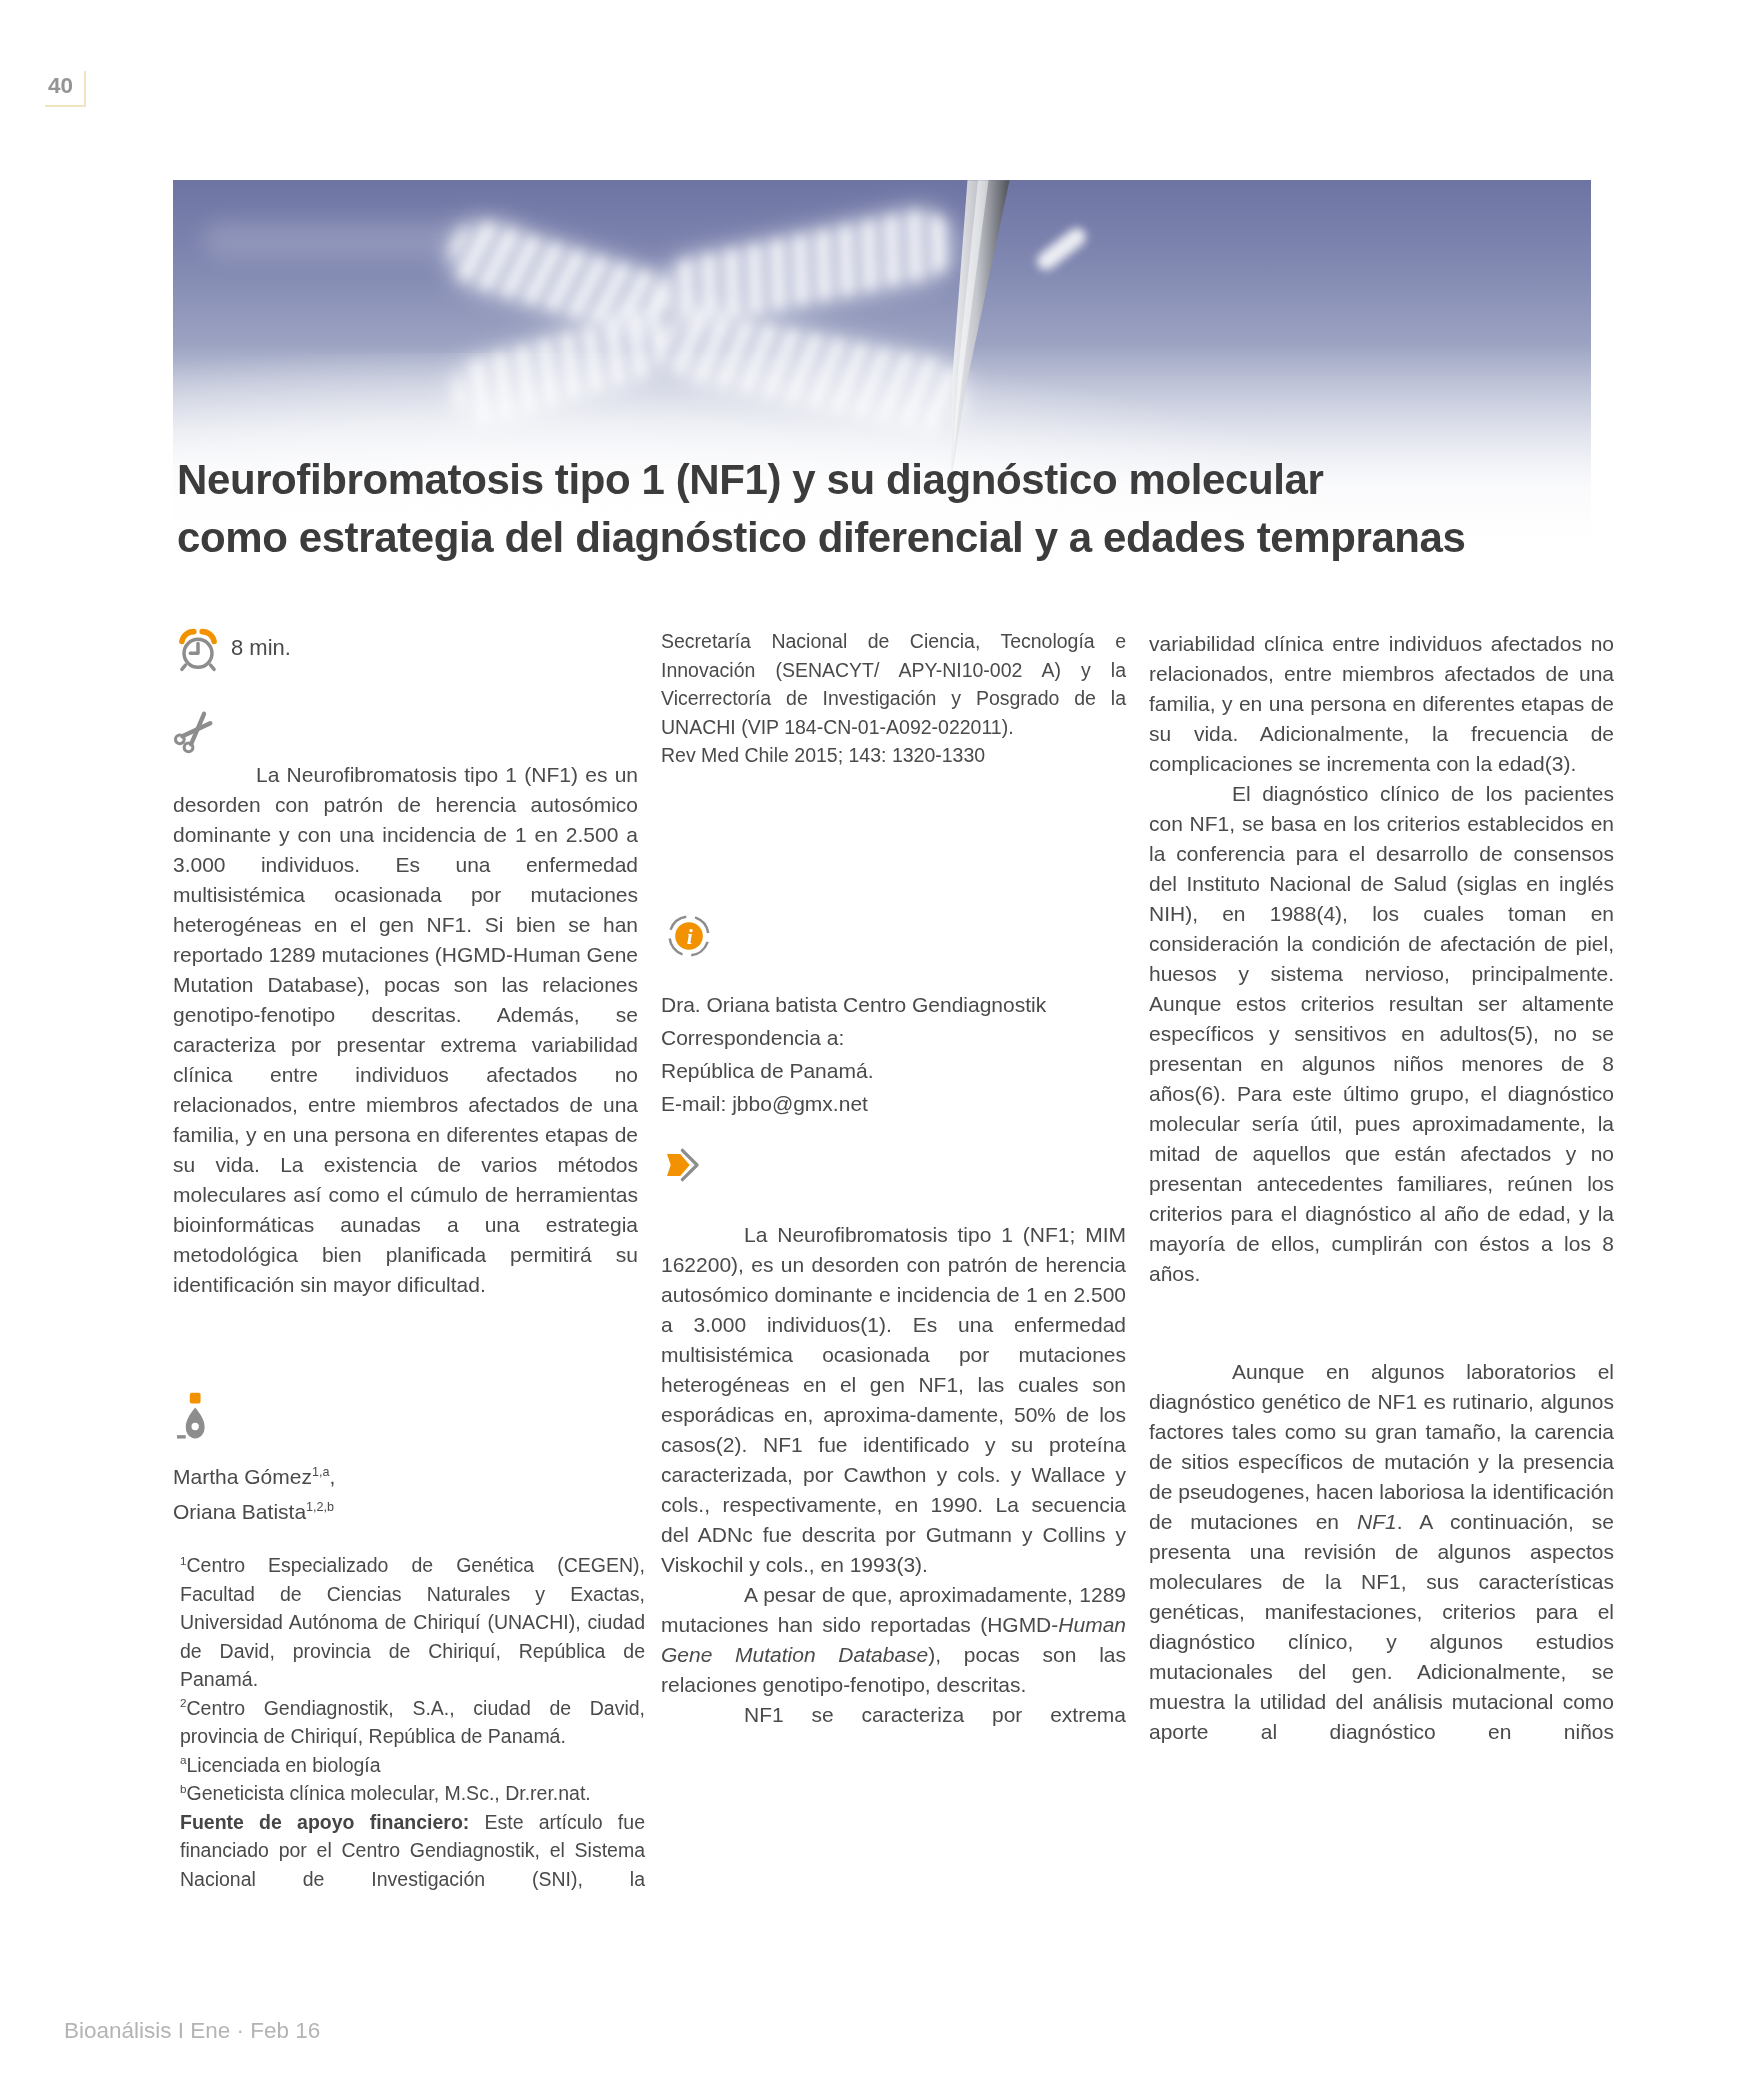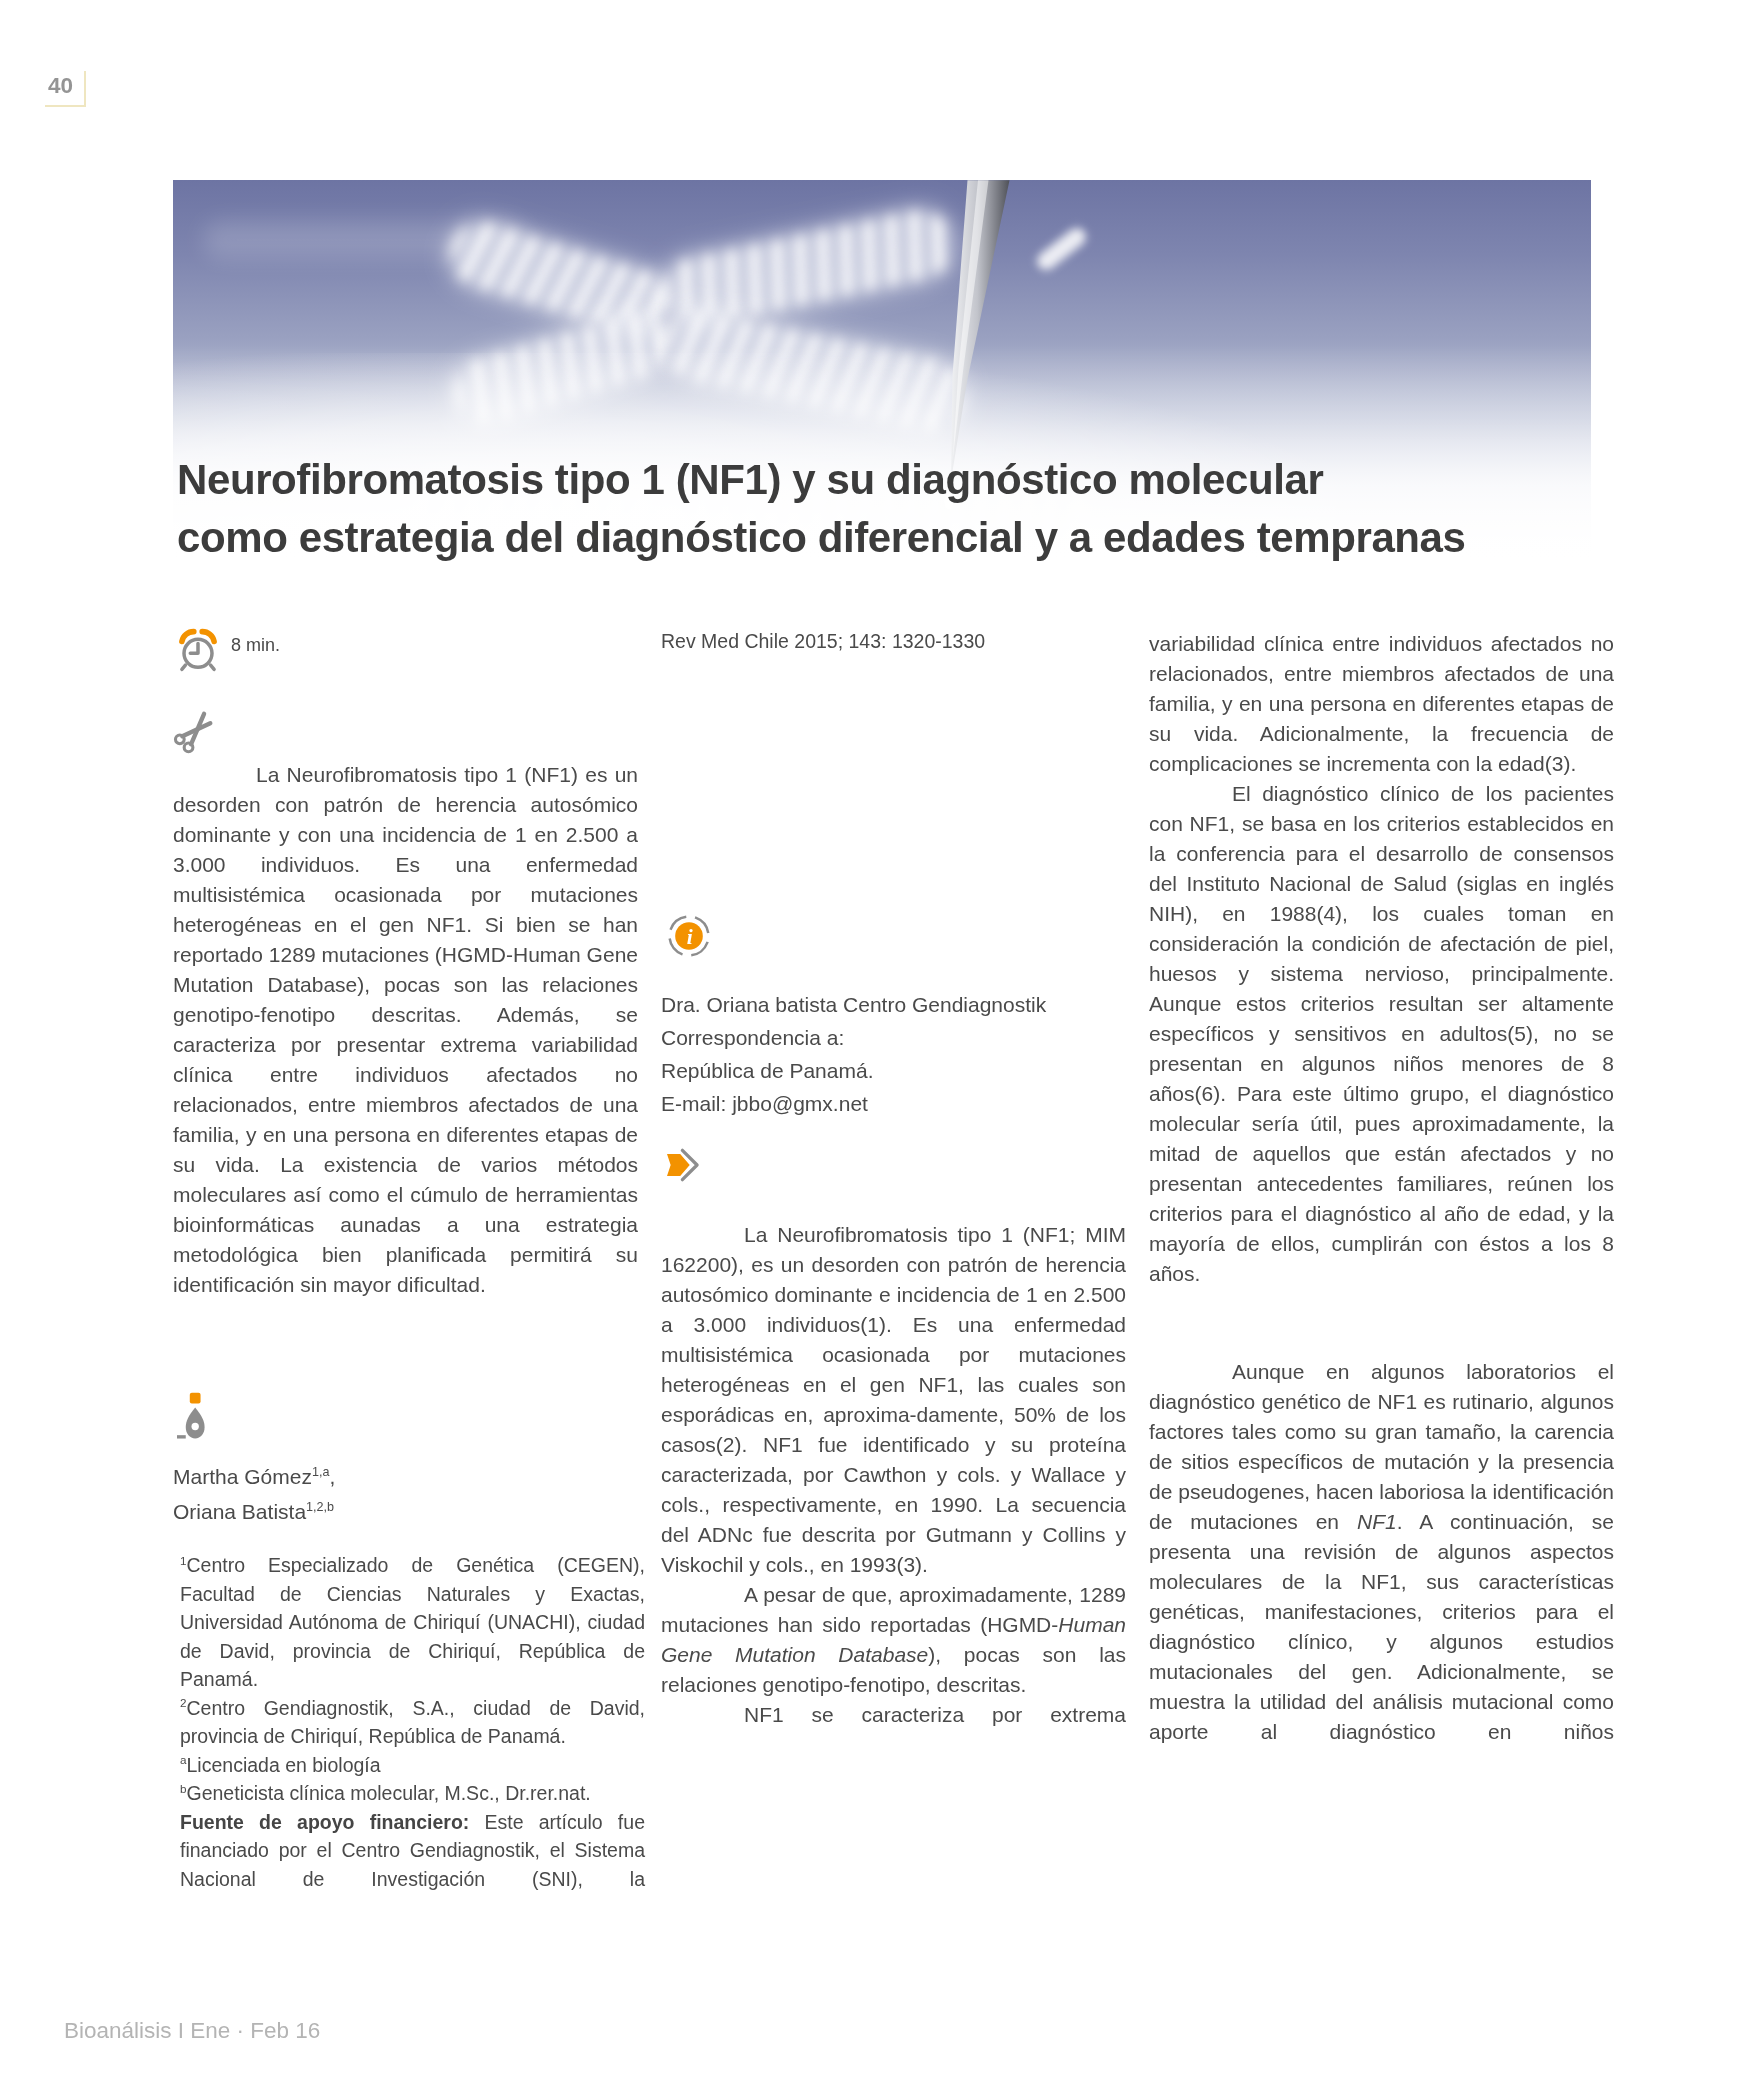--- a/index.html
+++ b/index.html
@@ -45,21 +45,21 @@
   .body-text{font-size:21px;line-height:30px;text-align:justify;color:#4a4a4a;}
   .small-text{font-size:19.5px;line-height:28.5px;text-align:justify;color:#4a4a4a;}
   .ind{text-indent:83px;}
   .jl{text-align-last:justify;}
   p{margin:0;}
   .mt40{}
   .mt90{margin-top:68px;}
   sup{font-size:60%;vertical-align:super;line-height:0;margin-top:39px;}
   .authors{font-size:21px;line-height:35px;color:#4a4a4a;}
   .corr{font-size:21px;line-height:33px;color:#4a4a4a;}
-  .read-label{font-size:18px;color:#4a4a4a;}
+  .read-label{font-size:22px;color:#4a4a4a;}
   .funding b{color:#454545;}
   .footer{position:absolute;left:64px;top:2018px;font-size:22.5px;color:#b4b4b4;}
   i{font-style:italic;}
 </style>
 </head>
 <body>
 
 <div class="page">
 
   <div class="page-num">40</div>
@@ -127,20 +127,21 @@
 
   <div class="col small-text abs" style="left:180px;top:1551px;">
     <p class="aff"><sup>1</sup><span>Centro  Especializado de Genética (CEGEN), Facultad  de Ciencias Naturales y Exactas, Universidad Autónoma de Chiriquí (UNACHI), ciudad de David, provincia de Chiriquí, República de Panamá.</span></p>
     <p class="aff"><sup>2</sup><span>Centro Gendiagnostik, S.A., ciudad de David, provincia de Chiriquí, República de Panamá.</span></p>
     <p class="aff"><sup>a</sup><span>Licenciada en biología</span></p>
     <p class="aff"><sup>b</sup><span>Geneticista clínica molecular, M.Sc., Dr.rer.nat.</span></p>
     <p class="funding mt40 jl"><b>Fuente  de apoyo  financiero:</b> <span>Este artículo fue financiado por el Centro  Gendiagnostik, el Sistema  Nacional  de Investigación (SNI), la</span></p>
   </div>
 
   <div class="col small-text abs" style="left:661px;top:627px;">
+    <p>Secretaría Nacional  de Ciencia, Tecnología e Innovación (SENACYT/ APY-NI10-002 A) y la Vicerrectoría de Investigación y Posgrado de la UNACHI (VIP 184-CN-01-A092-022011).</p>
     <p>Rev Med Chile 2015;  143: 1320-1330</p>
   </div>
 
   <svg class="abs" style="left:667px;top:914px;" width="44" height="44" viewBox="0 0 70 70">
     <circle cx="35" cy="35" r="31" stroke="#8D8D8D" stroke-width="4" fill="none" stroke-dasharray="34 14" transform="rotate(20 35 35)"></circle>
     <circle cx="35" cy="35" r="22" fill="#F39200"></circle>
     <text x="36" y="47" text-anchor="middle" font-family="Liberation Serif, serif" font-style="italic" font-weight="bold" font-size="34" fill="#ffffff">i</text>
   </svg>
 
   <div class="abs corr" style="left:661px;top:988px;width:465px;">

